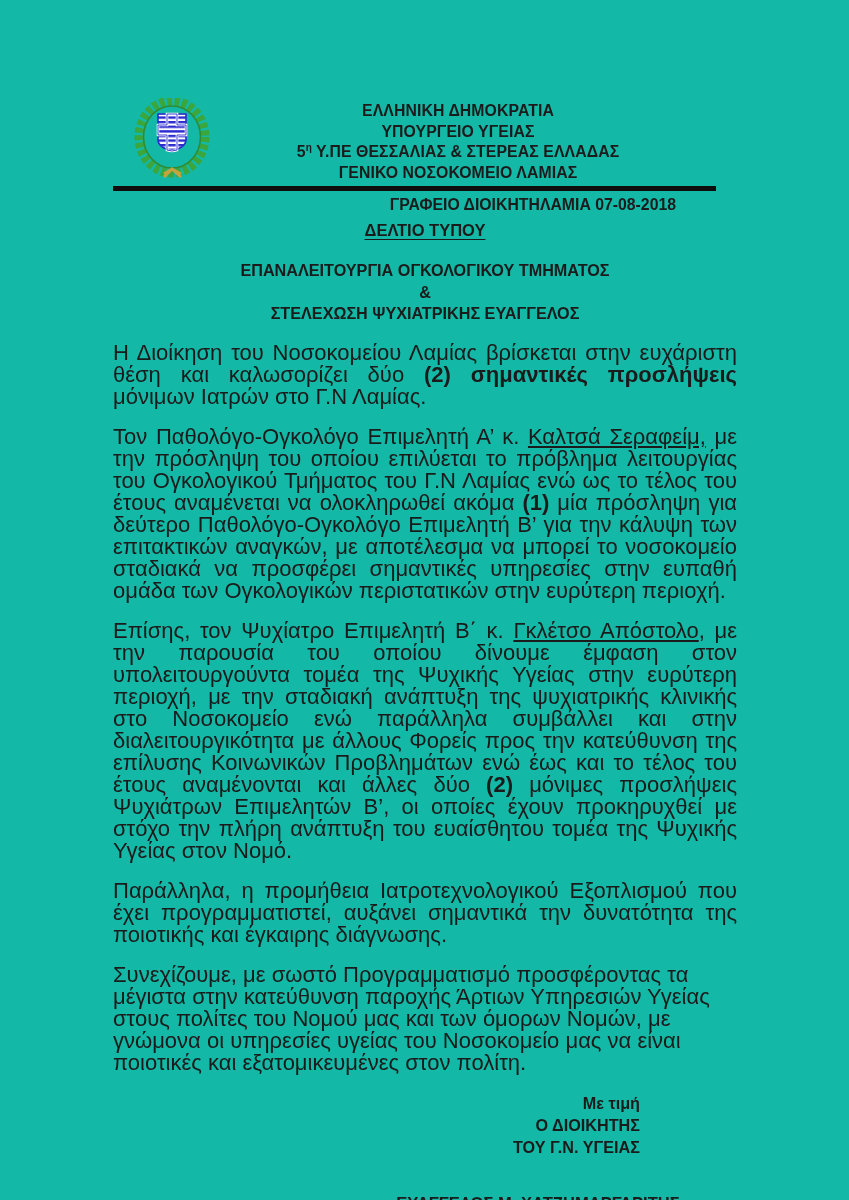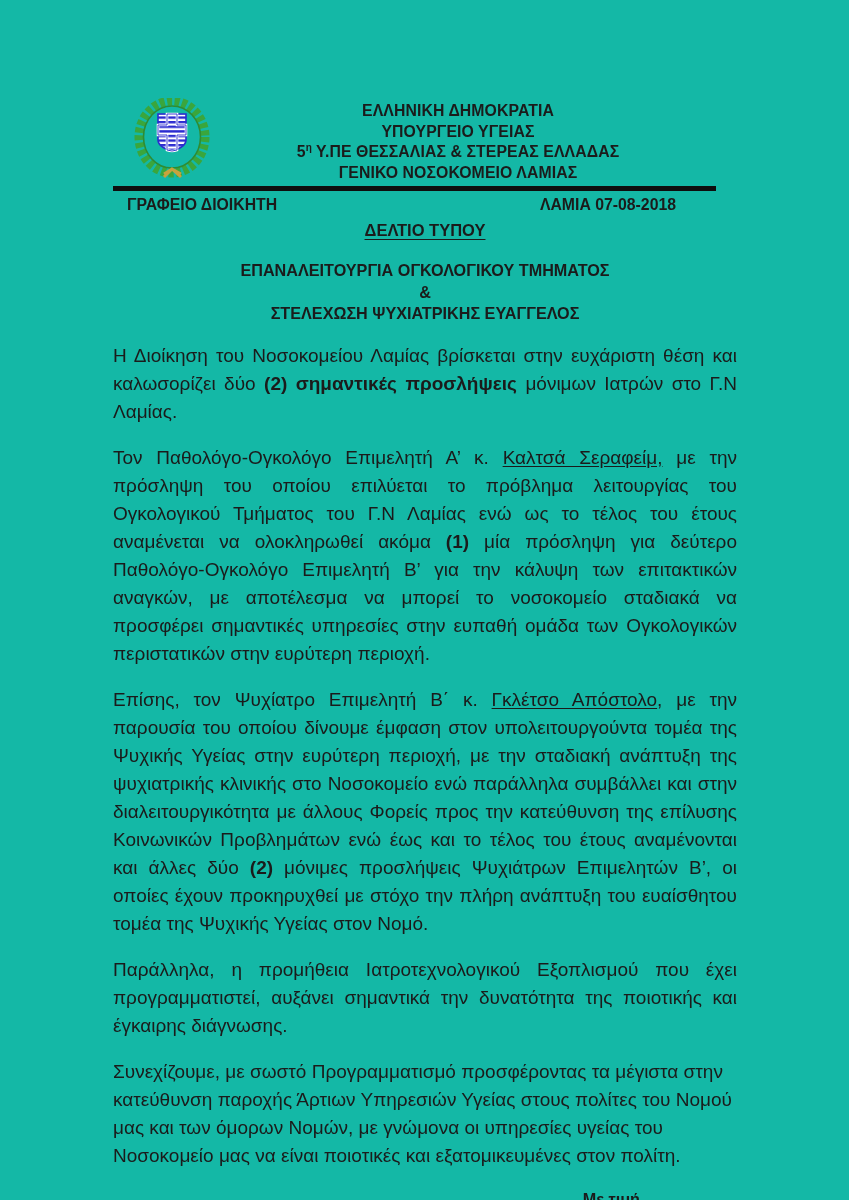--- a/index.html
+++ b/index.html
@@ -21,41 +21,41 @@
     letter-spacing:.1px;
   }
   .hdr sup { font-size:10px; line-height:0; }
   .rule-thick {
     margin:3px 133px 0 113px;
     height:5px; background:#0e0e0e;
   }
   .office-row {
     margin:5px 133px 0 113px;
     padding:0 40px 0 14px;
-    display:flex; justify-content:space-between;
+    display:flex; justify-content:flex-end;
     font-weight:bold; font-size:15.8px;
   }
   .doc-title {
     margin-top:7px;
     padding:0 112px 0 113px;
     text-align:center;
     font-weight:bold; font-size:16.5px;
     text-decoration:underline;
     text-underline-offset:3px;
   }
   .subject {
     margin-top:20px;
     padding:0 112px 0 113px;
     text-align:center;
     font-weight:bold; font-size:16.2px; line-height:21.5px;
   }
   
   .body-text {
     margin:17px 112px 0 113px;
-    font-size:19px; line-height:28px;
+    font-size:22px; line-height:22px;
   }
   .body-text p { margin:0 0 18px 0; text-align:justify; }
   .body-text p.align-left { text-align:left; }
   .body-text b { font-weight:bold; }
   .body-text u { text-underline-offset:2px; }
   
   .closing {
     margin:16px 0 0 440px;
     width:200px;
     text-align:right;

